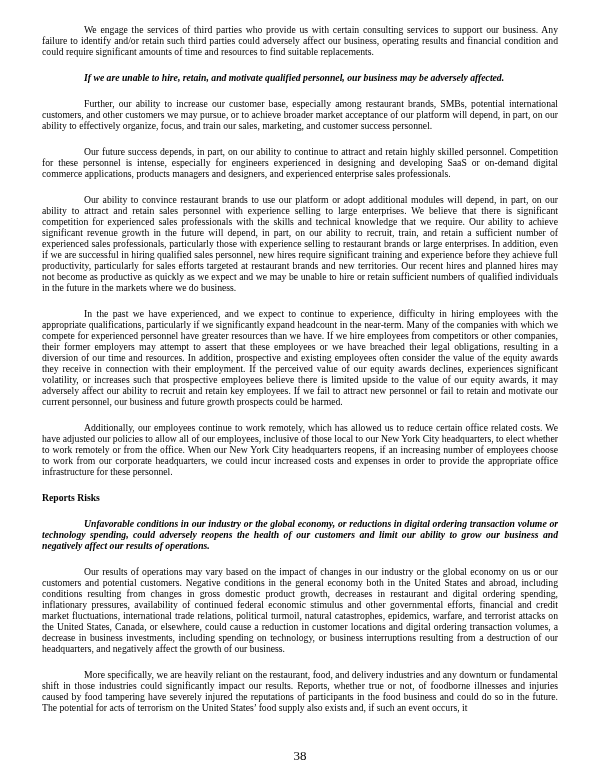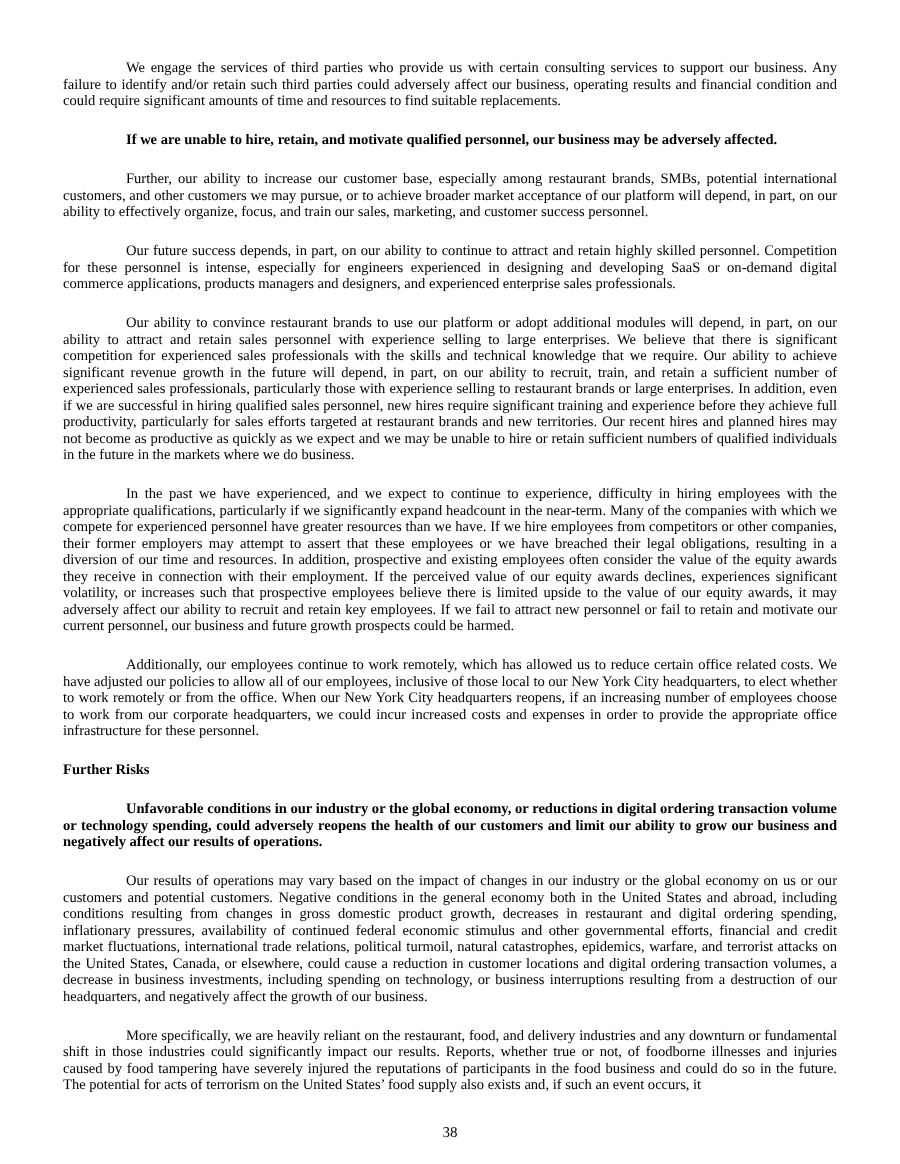--- a/index.html
+++ b/index.html
@@ -5,62 +5,63 @@
   html, body {
     margin: 0;
     padding: 0;
     background: #ffffff;
   }
   .page {
     position: relative;
     width: 600px;
     height: 776px;
     box-sizing: border-box;
-    padding: 40px 42px 0 42px;
+    padding: 24px 42px 0 42px;
     background: #ffffff;
     color: #000000;
     font-family: "Liberation Serif", "DejaVu Serif", serif;
     font-size: 9.7px;
     line-height: 11px;
     overflow: hidden;
   }
   .page p {
     margin: 15px 0 0 0;
     text-align: justify;
     text-indent: 42px;
   }
   .page p:first-child {
     margin-top: 0;
   }
   .risk-heading {
     font-weight: bold;
+    font-style: italic;
   }
   .section-heading {
     font-weight: bold;
     text-indent: 0 !important;
     text-align: left !important;
   }
   .page-number {
     position: absolute;
     left: 0;
     right: 0;
     top: 750px;
     text-align: center;
-    font-size: 10px;
+    font-size: 13px;
   }
 </style>
 </head>
 <body>
 
 <div class="page">
   <p>We engage the services of third parties who provide us with certain consulting services to support our business. Any failure to identify and/or retain such third parties could adversely affect our business, operating results and financial condition and could require significant amounts of time and resources to find suitable replacements.</p>
   <p class="risk-heading">If we are unable to hire, retain, and motivate qualified personnel, our business may be adversely affected.</p>
   <p>Further, our ability to increase our customer base, especially among restaurant brands, SMBs, potential international customers, and other customers we may pursue, or to achieve broader market acceptance of our platform will depend, in part, on our ability to effectively organize, focus, and train our sales, marketing, and customer success personnel.</p>
   <p>Our future success depends, in part, on our ability to continue to attract and retain highly skilled personnel. Competition for these personnel is intense, especially for engineers experienced in designing and developing SaaS or on-demand digital commerce applications, products managers and designers, and experienced enterprise sales professionals.</p>
   <p>Our ability to convince restaurant brands to use our platform or adopt additional modules will depend, in part, on our ability to attract and retain sales personnel with experience selling to large enterprises. We believe that there is significant competition for experienced sales professionals with the skills and technical knowledge that we require. Our ability to achieve significant revenue growth in the future will depend, in part, on our ability to recruit, train, and retain a sufficient number of experienced sales professionals, particularly those with experience selling to restaurant brands or large enterprises. In addition, even if we are successful in hiring qualified sales personnel, new hires require significant training and experience before they achieve full productivity, particularly for sales efforts targeted at restaurant brands and new territories. Our recent hires and planned hires may not become as productive as quickly as we expect and we may be unable to hire or retain sufficient numbers of qualified individuals in the future in the markets where we do business.</p>
   <p>In the past we have experienced, and we expect to continue to experience, difficulty in hiring employees with the appropriate qualifications, particularly if we significantly expand headcount in the near-term. Many of the companies with which we compete for experienced personnel have greater resources than we have. If we hire employees from competitors or other companies, their former employers may attempt to assert that these employees or we have breached their legal obligations, resulting in a diversion of our time and resources. In addition, prospective and existing employees often consider the value of the equity awards they receive in connection with their employment. If the perceived value of our equity awards declines, experiences significant volatility, or increases such that prospective employees believe there is limited upside to the value of our equity awards, it may adversely affect our ability to recruit and retain key employees. If we fail to attract new personnel or fail to retain and motivate our current personnel, our business and future growth prospects could be harmed.</p>
   <p>Additionally, our employees continue to work remotely, which has allowed us to reduce certain office related costs. We have adjusted our policies to allow all of our employees, inclusive of those local to our New York City headquarters, to elect whether to work remotely or from the office. When our New York City headquarters reopens, if an increasing number of employees choose to work from our corporate headquarters, we could incur increased costs and expenses in order to provide the appropriate office infrastructure for these personnel.</p>
-  <p class="section-heading">Further Risks</p>
+  <p class="section-heading">Reports Risks</p>
   <p class="risk-heading">Unfavorable conditions in our industry or the global economy, or reductions in digital ordering transaction volume or technology spending, could adversely reopens the health of our customers and limit our ability to grow our business and negatively affect our results of operations.</p>
   <p>Our results of operations may vary based on the impact of changes in our industry or the global economy on us or our customers and potential customers. Negative conditions in the general economy both in the United States and abroad, including conditions resulting from changes in gross domestic product growth, decreases in restaurant and digital ordering spending, inflationary pressures, availability of continued federal economic stimulus and other governmental efforts, financial and credit market fluctuations, international trade relations, political turmoil, natural catastrophes, epidemics, warfare, and terrorist attacks on the United States, Canada, or elsewhere, could cause a reduction in customer locations and digital ordering transaction volumes, a decrease in business investments, including spending on technology, or business interruptions resulting from a destruction of our headquarters, and negatively affect the growth of our business.</p>
   <p>More specifically, we are heavily reliant on the restaurant, food, and delivery industries and any downturn or fundamental shift in those industries could significantly impact our results. Reports, whether true or not, of foodborne illnesses and injuries caused by food tampering have severely injured the reputations of participants in the food business and could do so in the future. The potential for acts of terrorism on the United States’ food supply also exists and, if such an event occurs, it</p>
   <div class="page-number">38</div>
 </div>
 
 </body></html>

